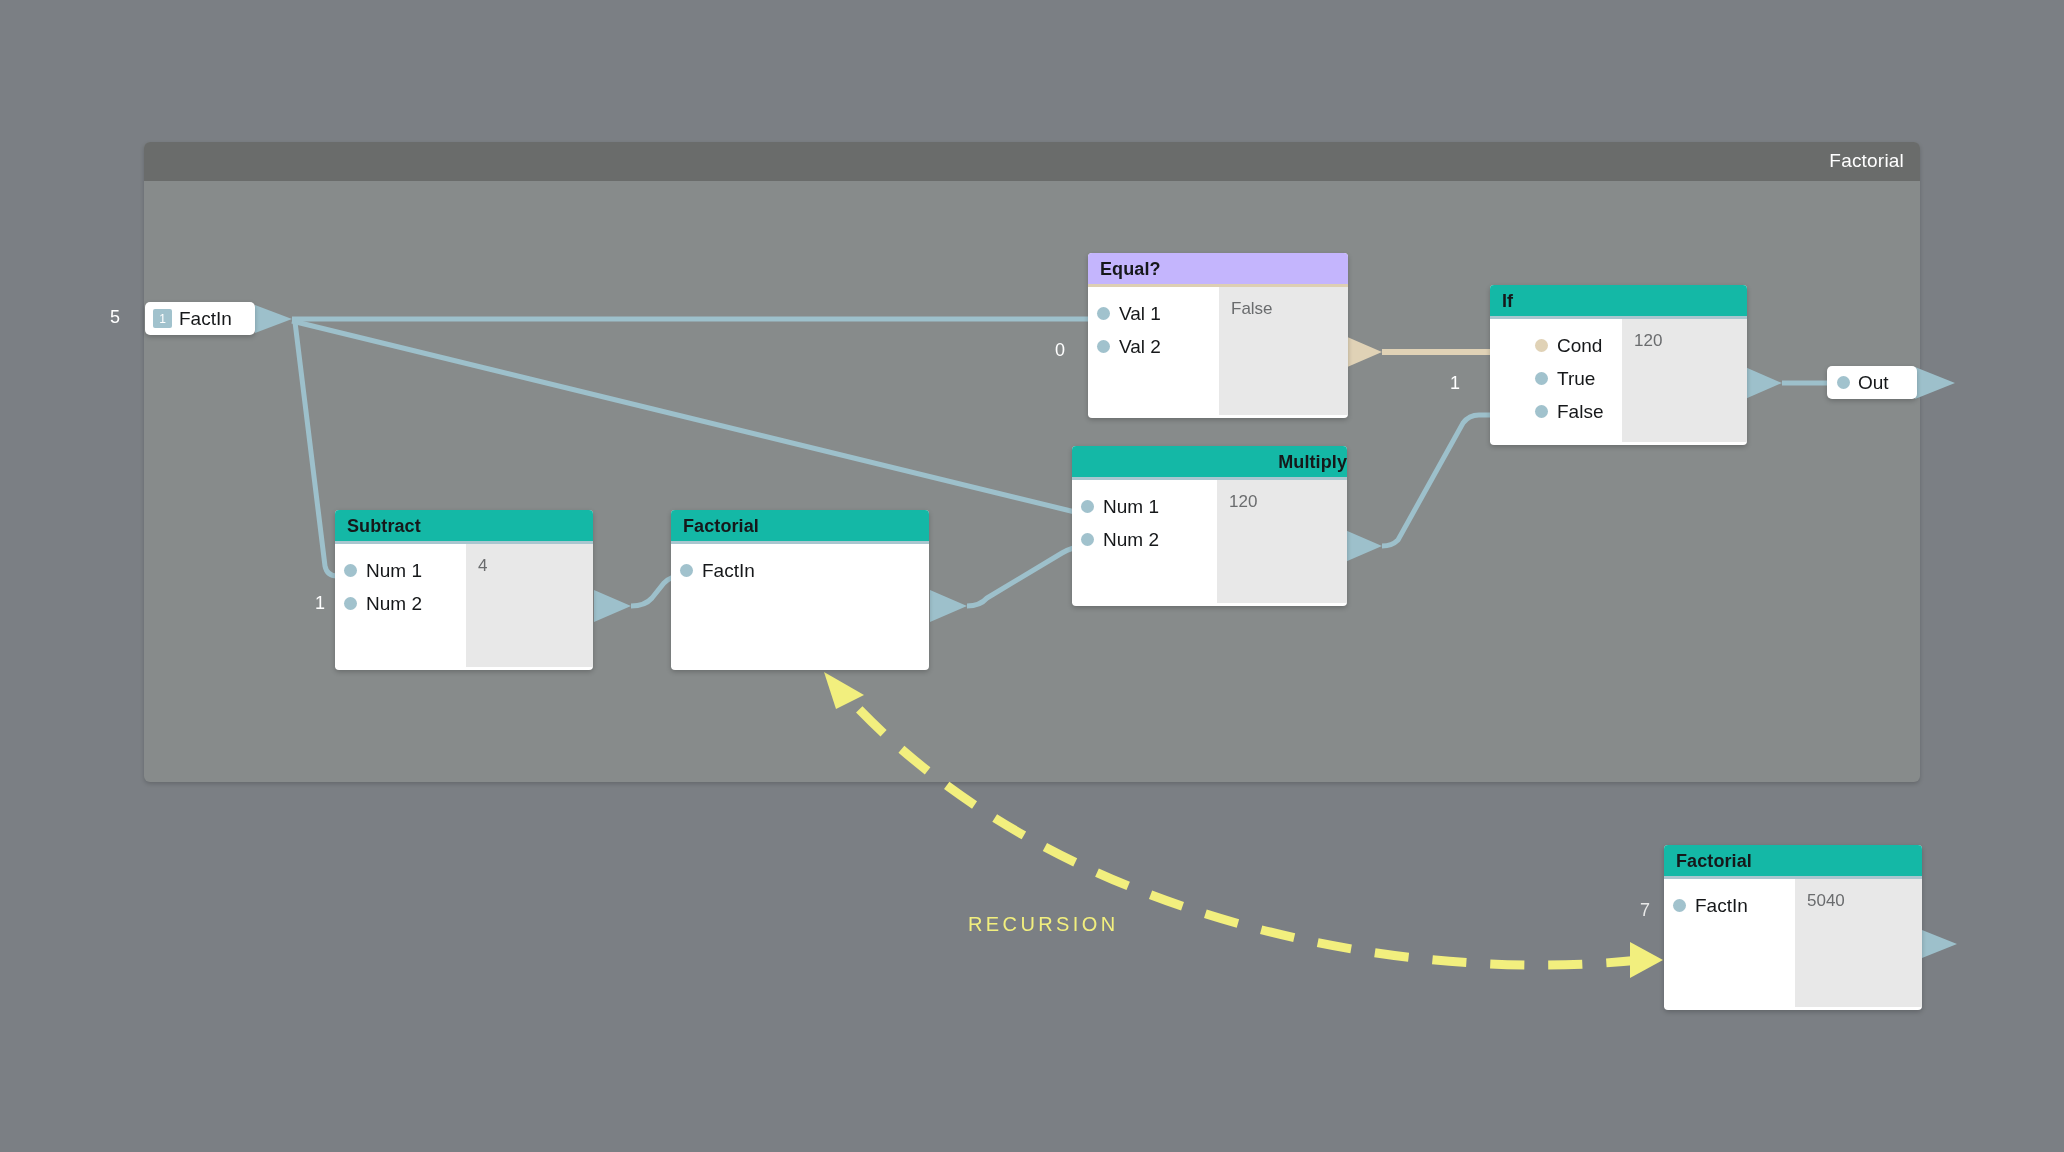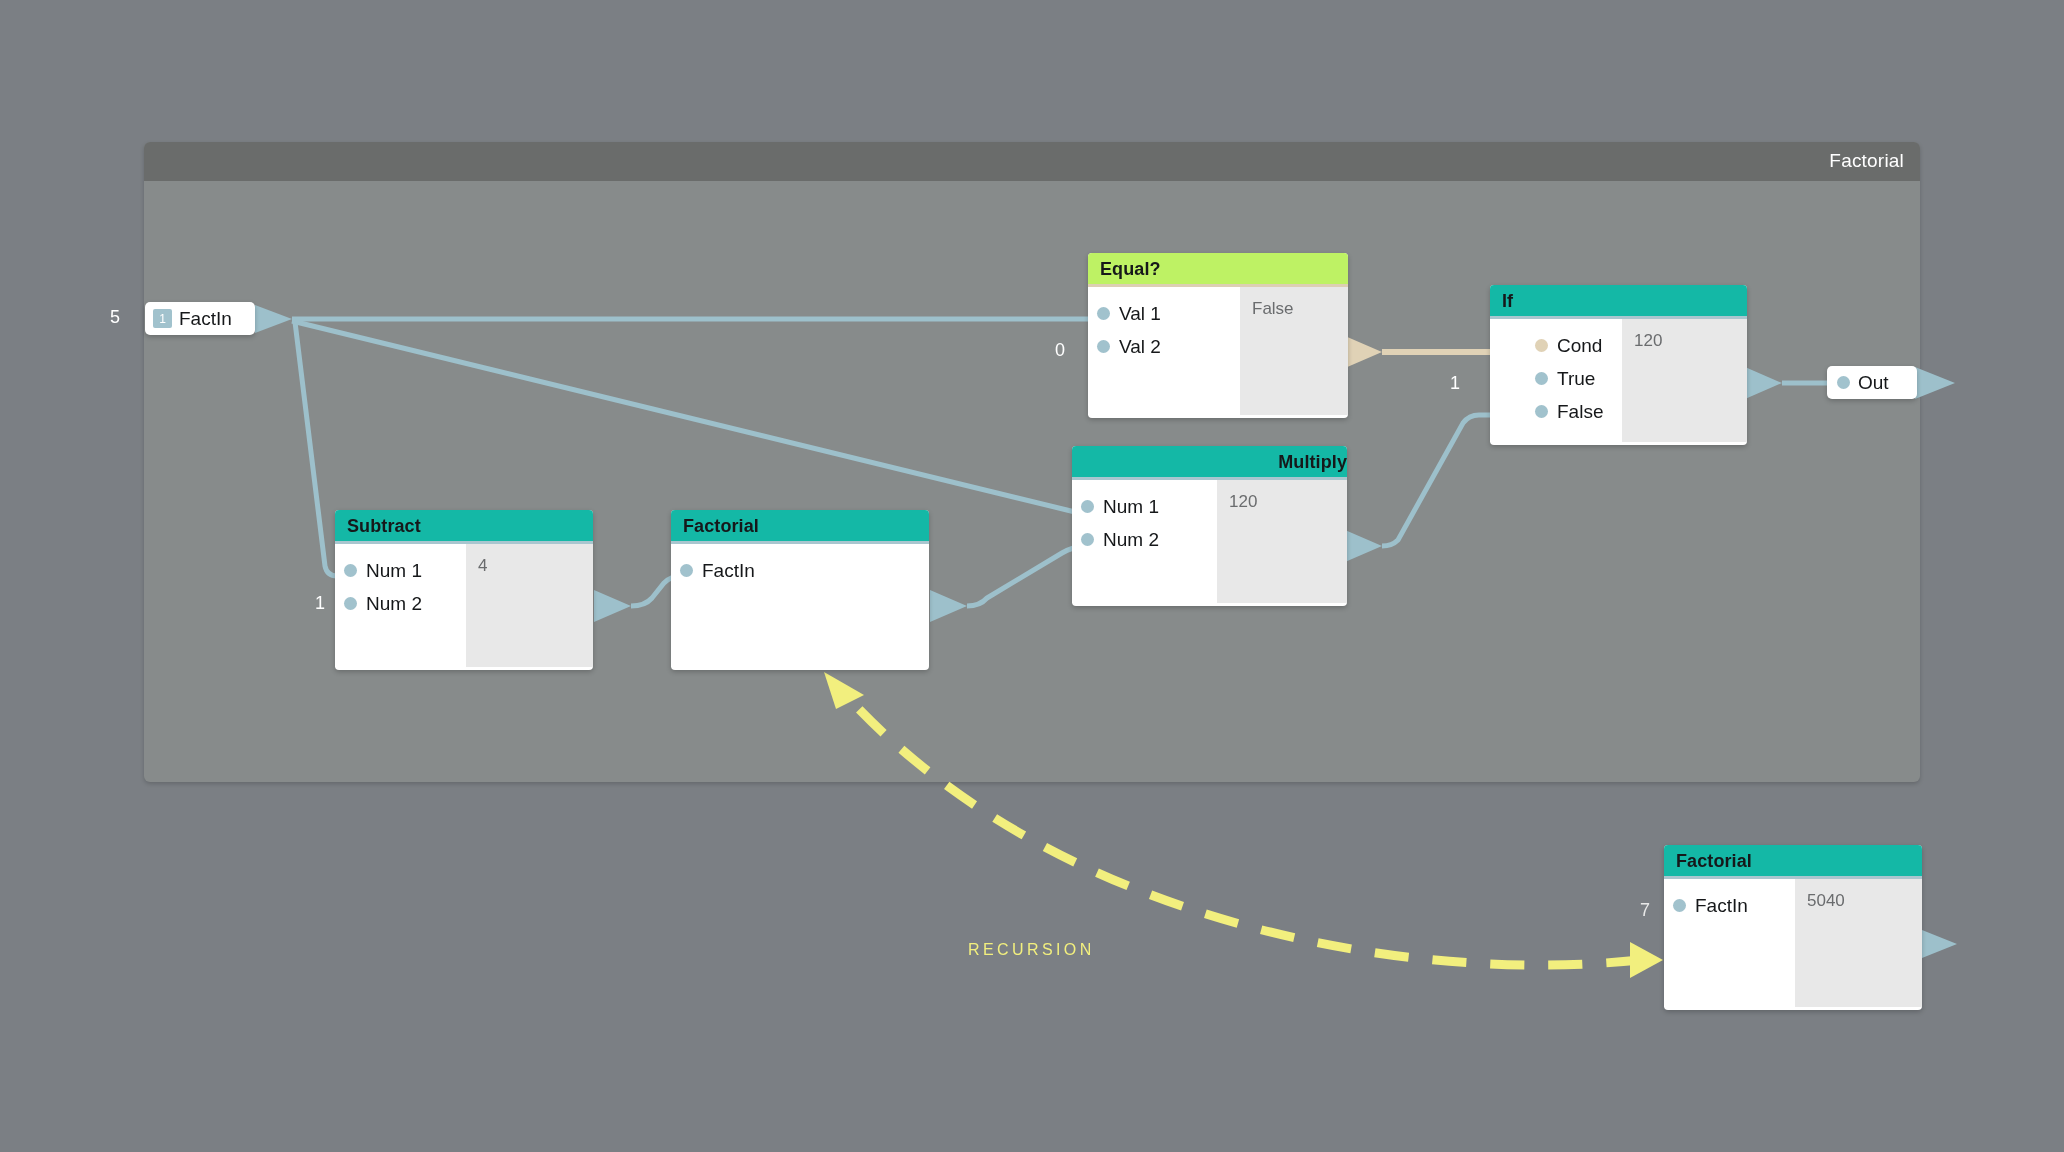--- a/index.html
+++ b/index.html
@@ -73,21 +73,21 @@
   .node-header {
     height: 34px;
     box-sizing: border-box;
     padding: 6px 0 0 12px;
     font-size: 18px;
     font-weight: bold;
     color: #16181a;
     letter-spacing: 0.1px;
   }
   .node-header.blue  { background: #14b8a6; border-bottom: 3px solid #a9c6cf; }
-  .node-header.cream { background: #bef264; border-bottom: 3px solid #ddcfb3; }
+  .node-header.cream { background: #c4b5fd; border-bottom: 3px solid #ddcfb3; }
 
   .node-body {
     display: flex;
     height: calc(100% - 37px);
   }
   .node-ports {
     background: #ffffff;
     position: relative;
     box-sizing: border-box;
     padding-top: 10px;
@@ -174,24 +174,23 @@
     border-radius: 50%;
     background: #a1c2cd;
     margin: 0 8px 0 10px;
     flex: 0 0 auto;
   }
 
   
   .recursion-label {
     position: absolute;
     color: #f2ef7e;
-    font-size: 16px;
+    font-size: 20px;
     letter-spacing: 3.4px;
     white-space: nowrap;
-    margin-top: 28px;
   }
 </style>
 </head>
 <body>
 
 <div id="stage">
 
   <div class="canvas-panel">
     <div class="canvas-titlebar">
       <div class="canvas-title">Factorial</div>
@@ -245,21 +244,21 @@
   <div class="pill-node" style="left:145px; top:302px; width:110px;">
     <div class="pill-badge">1</div>
     <div class="pill-label">FactIn</div>
   </div>
 
   <div class="ext-label" style="left:1030px; top:340px; width:35px;">0</div>
 
   <div class="node" style="left:1088px; top:253px; width:260px; height:165px;">
     <div class="node-header cream">Equal?</div>
     <div class="node-body">
-      <div class="node-ports" style="width:152px;">
+      <div class="node-ports" style="width:131px;">
         <div class="port-row">
           <span class="port-dot"></span>
           <span class="port-label">Val 1</span>
         </div>
         <div class="port-row">
           <span class="port-dot"></span>
           <span class="port-label">Val 2</span>
         </div>
       </div>
       <div class="node-value">

